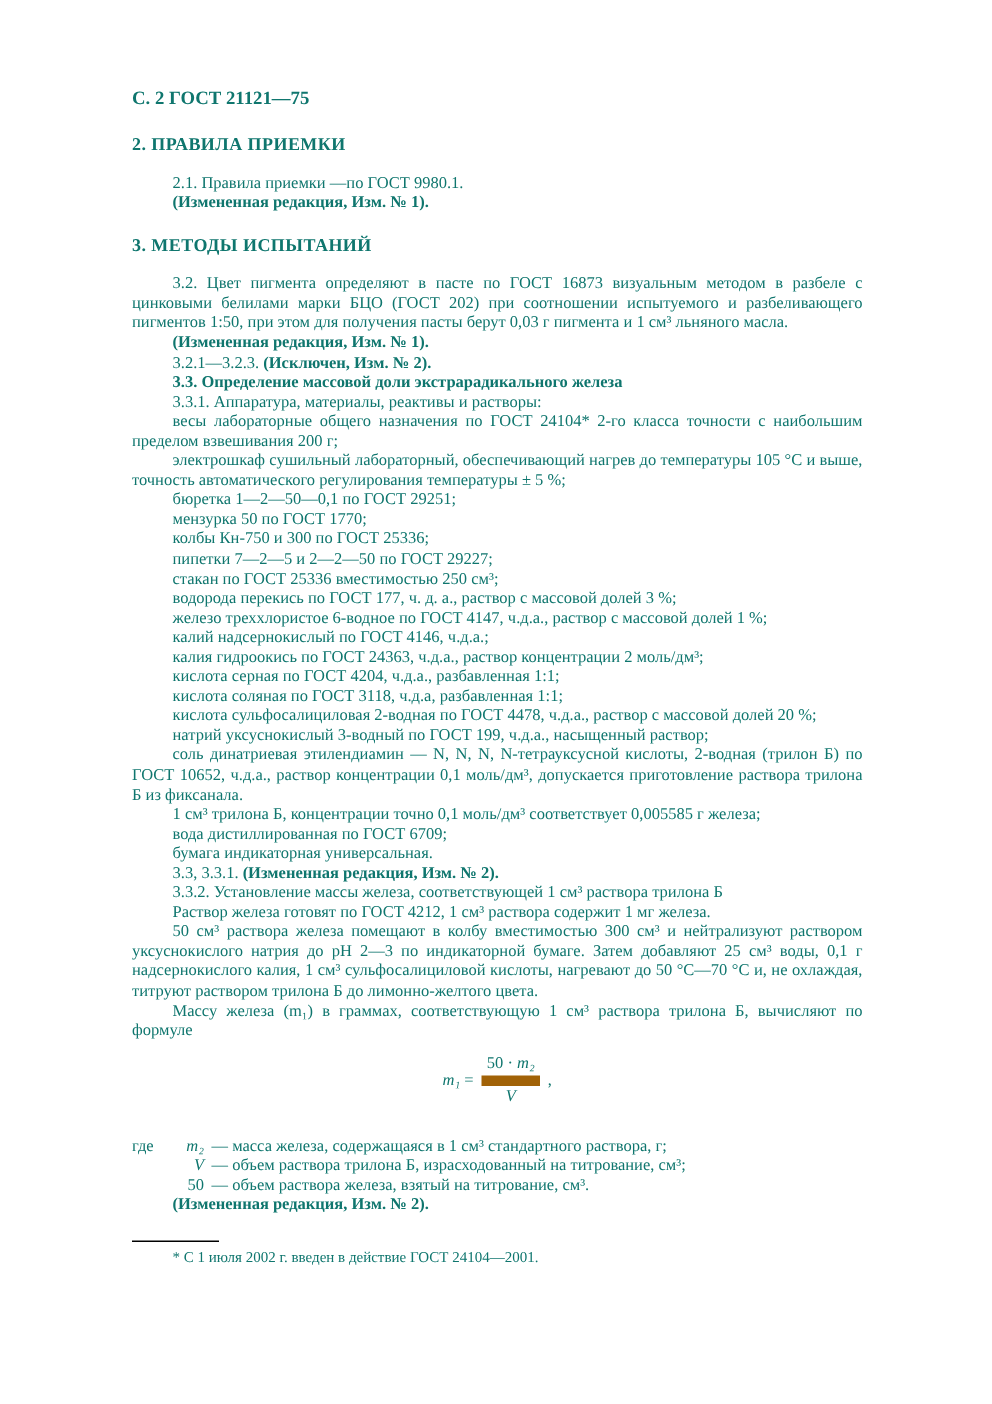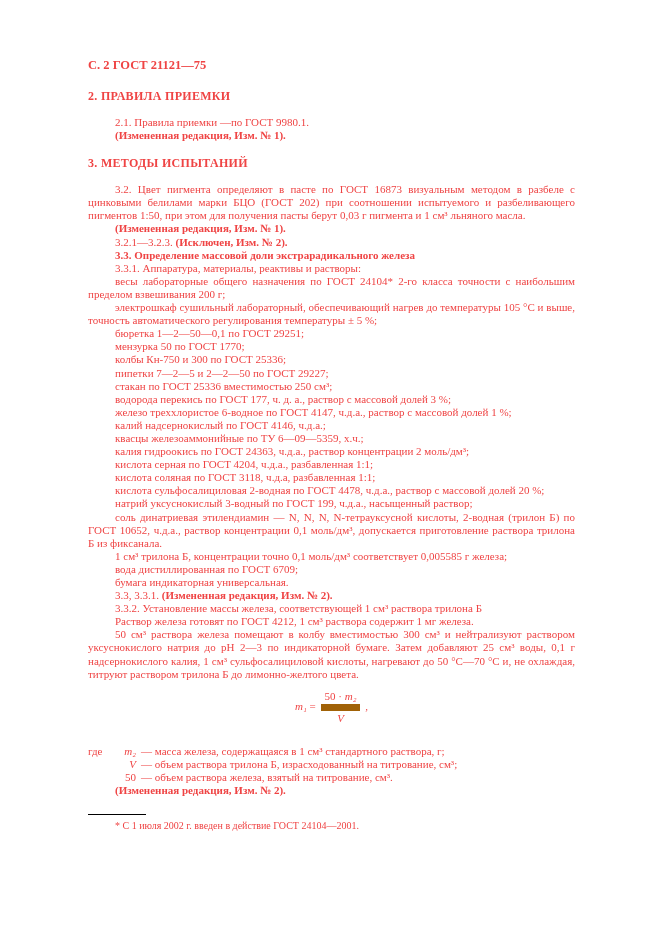--- a/index.html
+++ b/index.html
@@ -1,20 +1,20 @@
 <!DOCTYPE html>
 <html><head>
 <meta charset="utf-8">
 <style>
   html,body { margin:0; padding:0; background:#ffffff; }
   .page {
     position: relative;
     width: 661px; height: 936px;
     background: #ffffff;
-    color: #ef4444;
+    color: #0f766e;
     font-family: "Liberation Serif", "DejaVu Serif", serif;
     box-sizing: border-box;
     padding: 58px 86px 0 88px;
     overflow: hidden;
   }
   .running-head {
     font-weight: bold;
     font-size: 12.5px;
     margin-bottom: 16px;
   }
@@ -100,35 +100,35 @@
   <p>весы лабораторные общего назначения по ГОСТ 24104* 2-го класса точности с наибольшим пределом взвешивания 200 г;</p>
   <p>электрошкаф сушильный лабораторный, обеспечивающий нагрев до температуры 105 °С и выше, точность автоматического регулирования температуры ± 5 %;</p>
   <p>бюретка 1—2—50—0,1 по ГОСТ 29251;</p>
   <p>мензурка 50 по ГОСТ 1770;</p>
   <p>колбы Кн-750 и 300 по ГОСТ 25336;</p>
   <p>пипетки 7—2—5 и 2—2—50 по ГОСТ 29227;</p>
   <p>стакан по ГОСТ 25336 вместимостью 250 см³;</p>
   <p>водорода перекись по ГОСТ 177, ч. д. а., раствор с массовой долей 3 %;</p>
   <p>железо треххлористое 6-водное по ГОСТ 4147, ч.д.а., раствор с массовой долей 1 %;</p>
   <p>калий надсернокислый по ГОСТ 4146, ч.д.а.;</p>
-  <p>квасцы железоаммонийные по ТУ 6—09—5359, х.ч.;</p>
   <p>калия гидроокись по ГОСТ 24363, ч.д.а., раствор концентрации 2 моль/дм³;</p>
   <p>кислота серная по ГОСТ 4204, ч.д.а., разбавленная 1:1;</p>
   <p>кислота соляная по ГОСТ 3118, ч.д.а, разбавленная 1:1;</p>
   <p>кислота сульфосалициловая 2-водная по ГОСТ 4478, ч.д.а., раствор с массовой долей 20 %;</p>
   <p>натрий уксуснокислый 3-водный по ГОСТ 199, ч.д.а., насыщенный раствор;</p>
   <p>соль динатриевая этилендиамин — N, N, N, N-тетрауксусной кислоты, 2-водная (трилон Б) по ГОСТ 10652, ч.д.а., раствор концентрации 0,1 моль/дм³, допускается приготовление раствора трилона Б из фиксанала.</p>
   <p>1 см³ трилона Б, концентрации точно 0,1 моль/дм³ соответствует 0,005585 г железа;</p>
   <p>вода дистиллированная по ГОСТ 6709;</p>
   <p>бумага индикаторная универсальная.</p>
 
   <p><span>3.3, 3.3.1. </span><span class="bold-inline">(Измененная редакция, Изм. № 2).</span></p>
   <p>3.3.2. Установление массы железа, соответствующей 1 см³ раствора трилона Б</p>
   <p>Раствор железа готовят по ГОСТ 4212, 1 см³ раствора содержит 1 мг железа.</p>
   <p>50 см³ раствора железа помещают в колбу вместимостью 300 см³ и нейтрализуют раствором уксуснокислого натрия до рН 2—3 по индикаторной бумаге. Затем добавляют 25 см³ воды, 0,1 г надсернокислого калия, 1 см³ сульфосалициловой кислоты, нагревают до 50 °С—70 °С и, не охлаждая, титруют раствором трилона Б до лимонно-желтого цвета.</p>
+  <p>Массу железа (m₁) в граммах, соответствующую 1 см³ раствора трилона Б, вычисляют по формуле</p>
 
   <div class="formula">
     <span class="var">m₁</span>
     <span>=</span>
     <span class="frac">
       <span class="num"><span>50 · </span><span class="var">m₂</span></span>
       <span class="den">V</span>
     </span>
     <span>,</span>
   </div>

